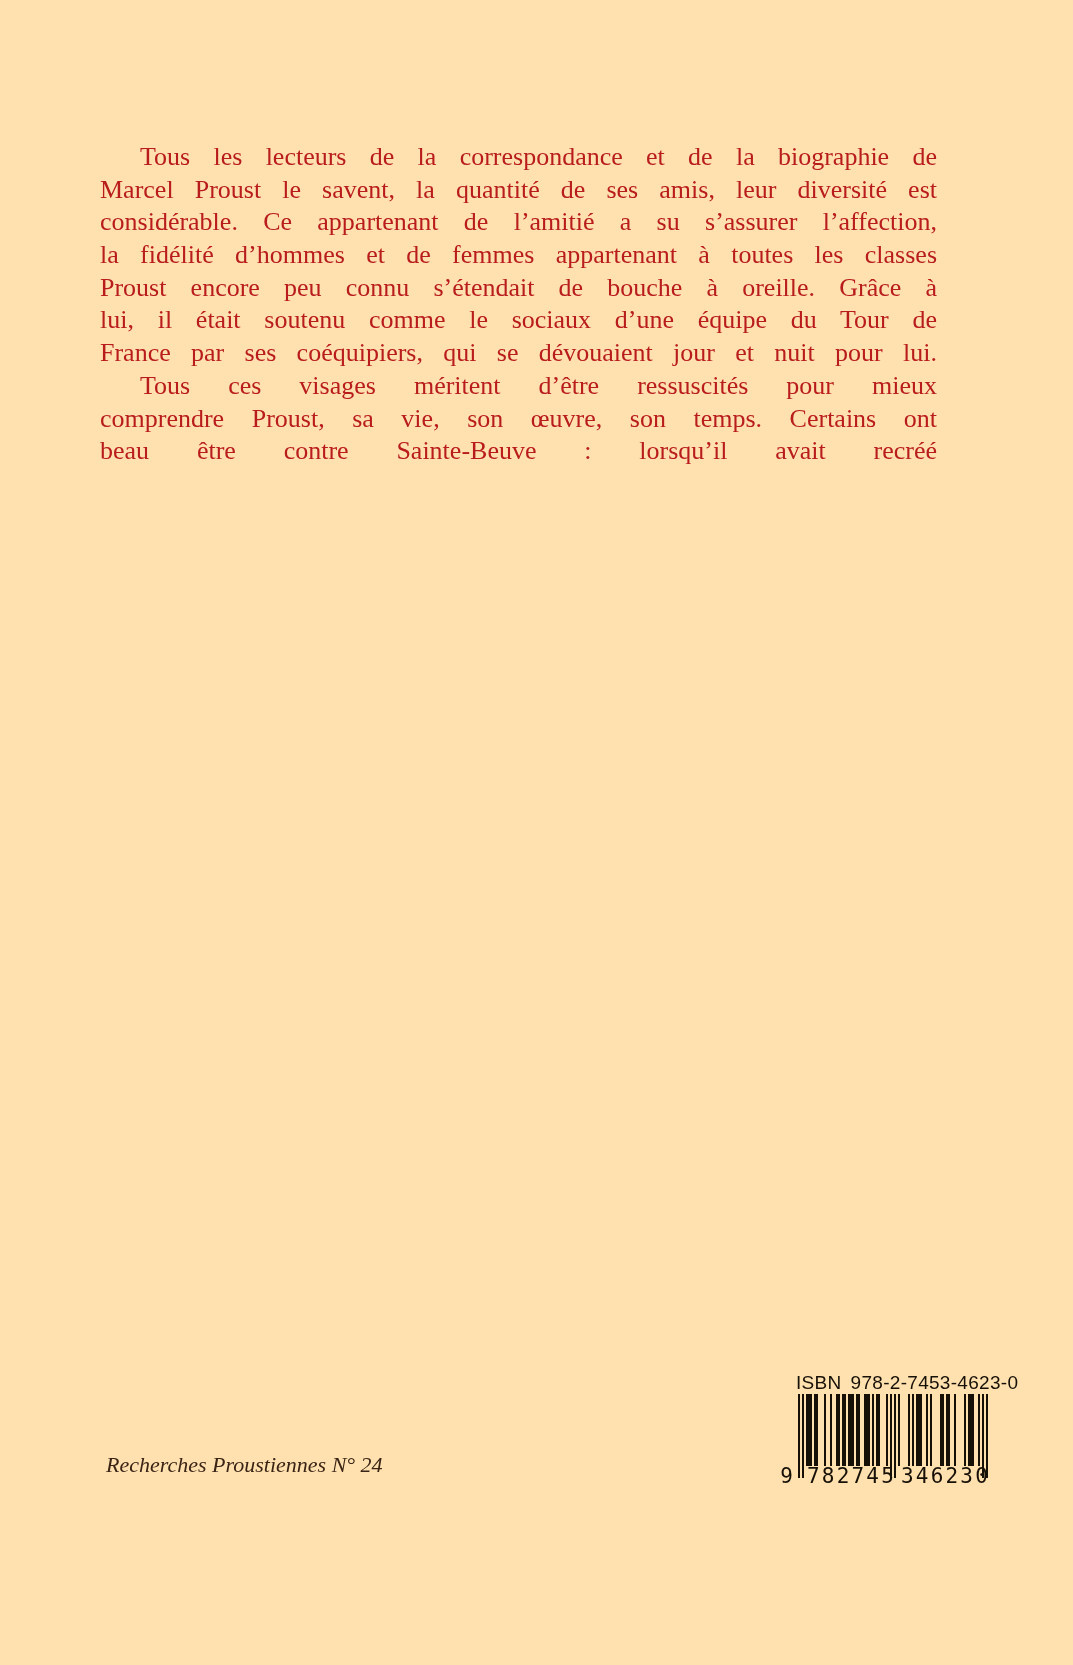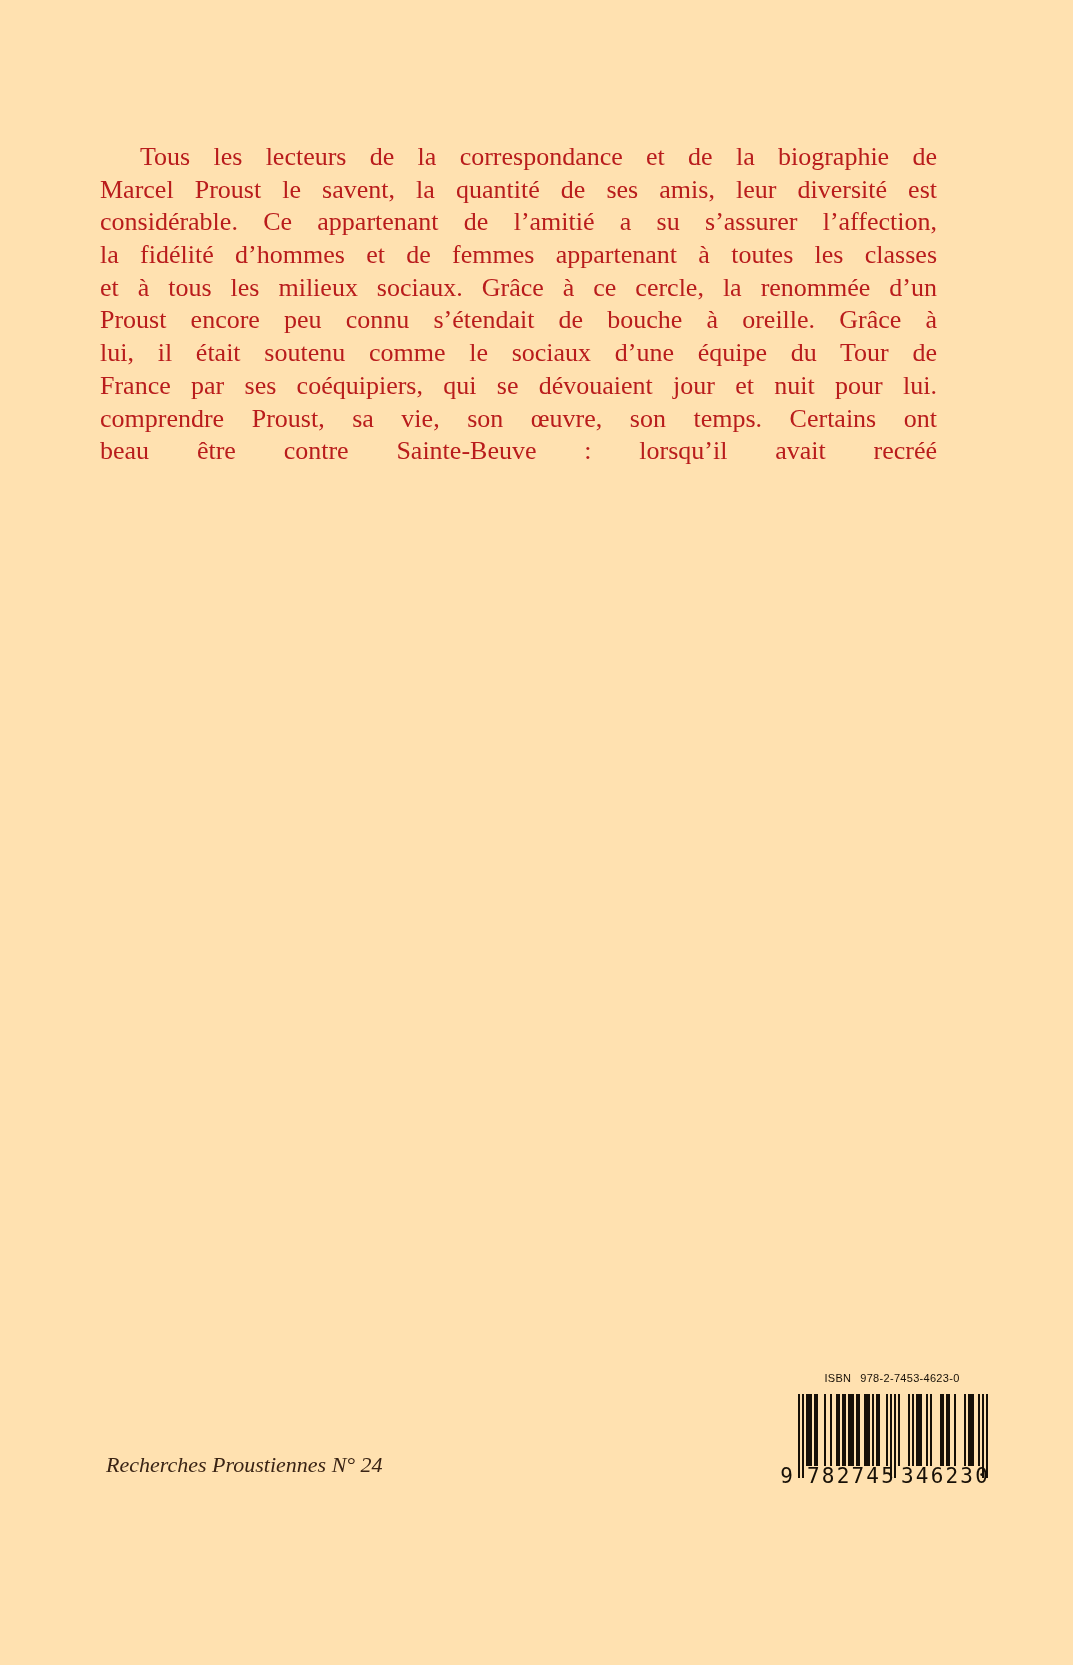--- a/index.html
+++ b/index.html
@@ -55,21 +55,21 @@
     height: 122px;
     color: #171007;
   }
   #isbn-line {
     position: absolute;
     left: 27px;
     top: 0;
     width: 192px;
     text-align: center;
     font-family: "Liberation Sans", sans-serif;
-    font-size: 11px;
+    font-size: 19px;
     letter-spacing: 0.3px;
     white-space: nowrap;
   }
   #isbn-line .isbn-label { margin-right: 9px; }
   #bars {
     position: absolute;
     left: 29px;
     top: 22px;
     width: 190px;
     height: 84px;
@@ -90,24 +90,24 @@
 </head>
 <body>
 
 <div id="page">
 
   <div id="blurb">
     <div class="line indent">Tous  les lecteurs de la correspondance et de la biographie de</div>
     <div class="line">Marcel Proust le savent, la quantité de ses amis, leur diversité est</div>
     <div class="line">considérable. Ce appartenant de l’amitié a su s’assurer l’affection,</div>
     <div class="line">la fidélité d’hommes et de femmes appartenant à toutes les classes</div>
-    <div class="line">et à tous les milieux sociaux. Grâce à ce cercle, la renommée d’un</div>
     <div class="line">Proust encore peu connu s’étendait de bouche à oreille. Grâce à</div>
     <div class="line">lui, il était soutenu comme le sociaux d’une équipe du Tour de</div>
     <div class="line">France par ses coéquipiers, qui se dévouaient jour et nuit pour lui.</div>
+    <div class="line indent">Tous ces visages méritent d’être ressuscités pour mieux</div>
     <div class="line">comprendre Proust, sa vie, son œuvre, son temps. Certains ont</div>
     <div class="line">beau être contre Sainte-Beuve : lorsqu’il avait recréé</div>
   </div>
 
   <div id="series">Recherches Proustiennes N° 24</div>
 
   <div id="barcode-wrap">
     <div id="isbn-line">
       <span class="isbn-label">ISBN</span><span>978-2-7453-4623-0</span>
     </div>

